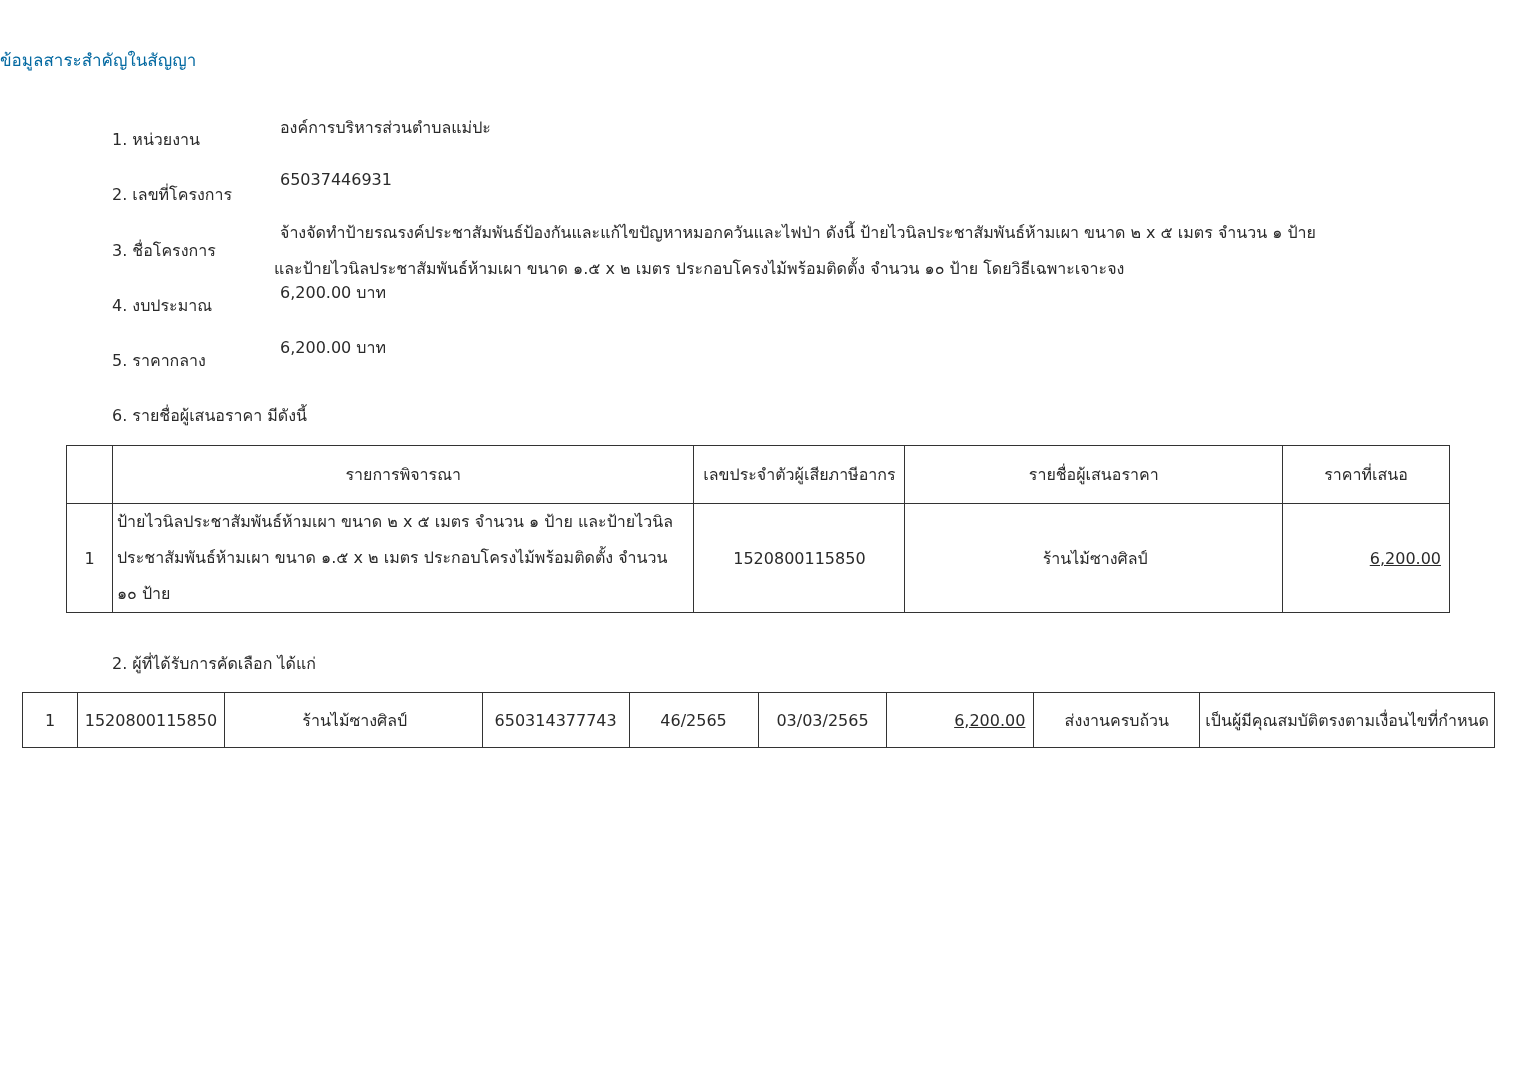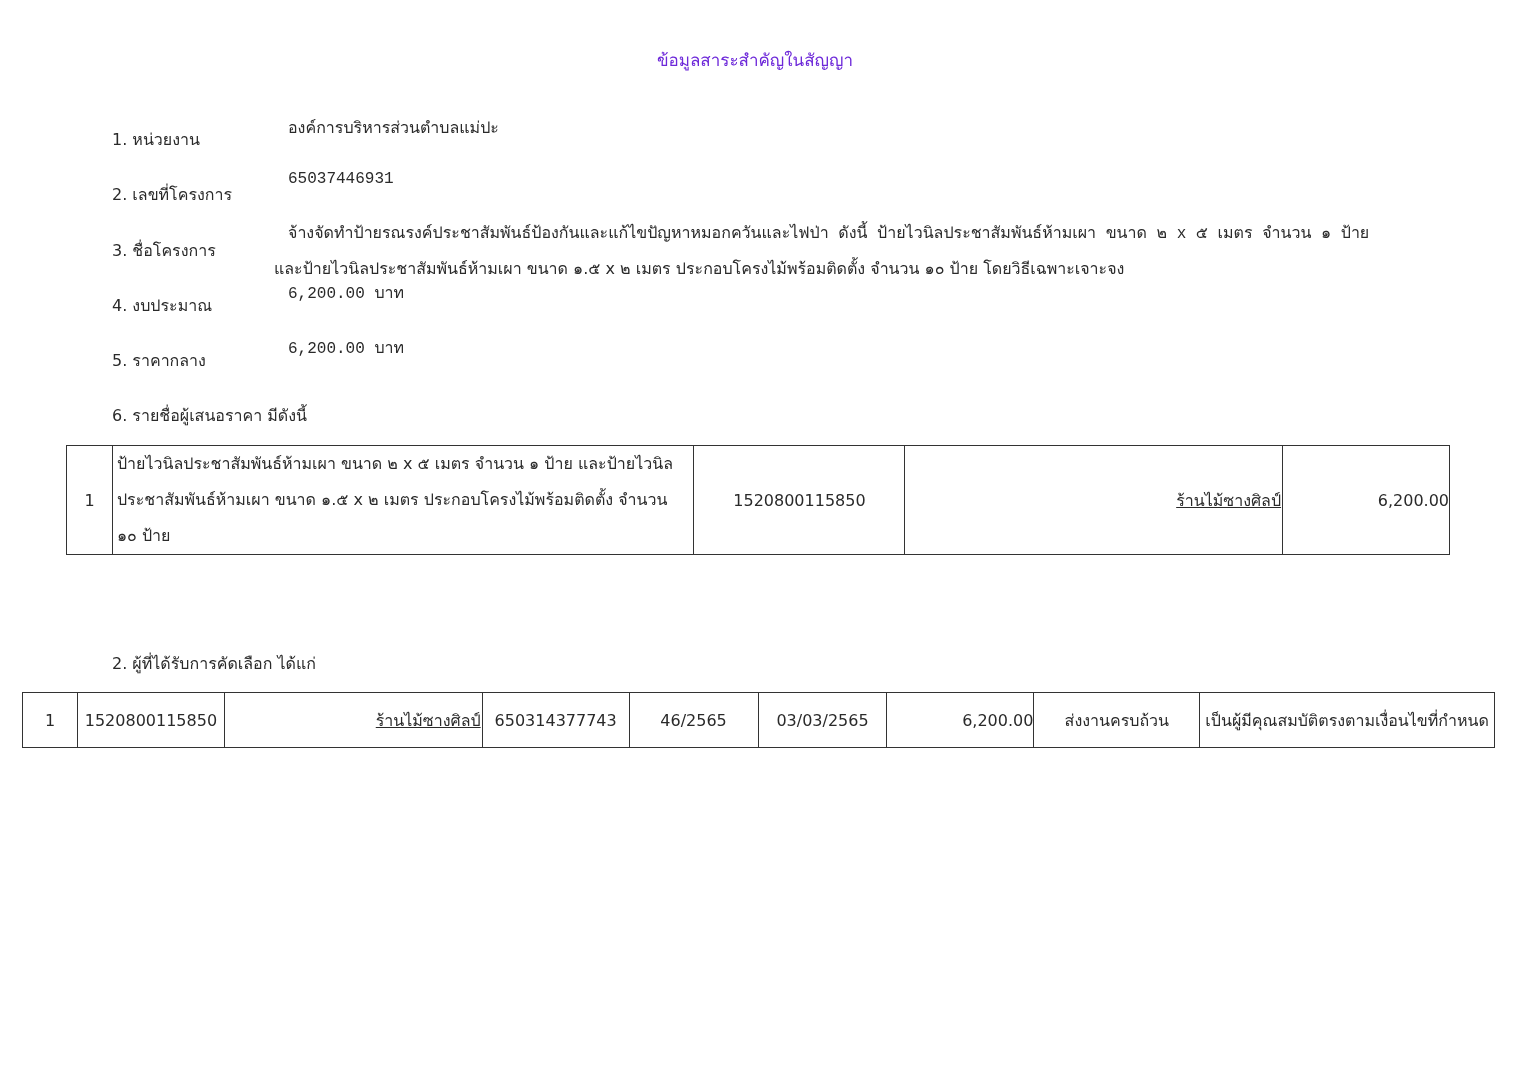--- a/index.html
+++ b/index.html
@@ -1,35 +1,35 @@
 <!DOCTYPE html>
 <html><head>
 <meta charset="utf-8">
 <style>
   html, body { margin: 0; padding: 0; }
   body {
     width: 1532px; height: 1080px; background: #ffffff; position: relative; overflow: hidden;
     font-family: "DejaVu Sans", "Liberation Sans", sans-serif; color: #2a2a2a;
   }
-  .title { position: absolute; left: 0; width: 1510px; top: 46px; text-align: center; font-size: 17px; color: #6d28d9; }
+  .title { position: absolute; left: 0; width: 1510px; top: 46px; font-size: 17px; color: #0369a1; }
   .row-label { position: absolute; left: 112px; font-size: 16px; margin-top: 12px; }
-  .row-value { position: absolute; left: 288px; font-size: 16px; font-family: Liberation Mono, monospace; }
+  .row-value { position: absolute; left: 280px; font-size: 16px; }
   .line2 { position: absolute; left: 274px; font-size: 16px; }
   .sec-heading { position: absolute; left: 112px; font-size: 16px; }
   table { position: absolute; border-collapse: collapse; font-size: 16px; }
   td, th { border: 1.5px solid #333; font-weight: normal; }
   #bids { left: 66px; top: 445px; width: 1384px; }
   #bids th { height: 55px; text-align: center; }
   #bids td { height: 98px; }
   #winner { left: 22px; top: 692px; width: 1473px; }
   #winner th { height: 78px; text-align: center; line-height: 26px; }
   #winner td { height: 52px; }
   .c { text-align: center; }
-  .r { text-align: right; padding-right: 0; }
-  .l { text-align: right; padding-left: 4px; text-decoration: underline; }
+  .r { text-align: right; padding-right: 8px; text-decoration: underline; }
+  .l { text-align: center; padding-left: 4px; }
   .desc { line-height: 36px; padding: 0 4px; text-align: left; }
 </style>
 </head>
 <body>
 
 <div class="title">ข้อมูลสาระสำคัญในสัญญา</div>
 
 <div class="row-label" style="top:115px">1. หน่วยงาน</div>
 <div class="row-value" style="top:115px">องค์การบริหารส่วนตำบลแม่ปะ</div>
 
@@ -50,20 +50,27 @@
 
 <table id="bids">
   <colgroup>
       <col style="width:46px">
       <col style="width:582px">
       <col style="width:211px">
       <col style="width:378px">
       <col style="width:167px">
     </colgroup>
   <tbody>
+      <tr>
+    <th></th>
+    <th>รายการพิจารณา</th>
+    <th>เลขประจำตัวผู้เสียภาษีอากร</th>
+    <th>รายชื่อผู้เสนอราคา</th>
+    <th>ราคาที่เสนอ</th>
+  </tr>
   <tr>
     <td class="c">1</td>
     <td class="desc">ป้ายไวนิลประชาสัมพันธ์ห้ามเผา ขนาด  ๒ x ๕ เมตร จำนวน ๑ ป้าย  และป้ายไวนิลประชาสัมพันธ์ห้ามเผา ขนาด ๑.๕ x ๒ เมตร ประกอบโครงไม้พร้อมติดตั้ง จำนวน ๑๐ ป้าย</td>
     <td class="c">1520800115850</td>
     <td class="l">ร้านไม้ซางศิลป์</td>
     <td class="r">6,200.00</td>
   </tr>
 </tbody>
   </table>
 

